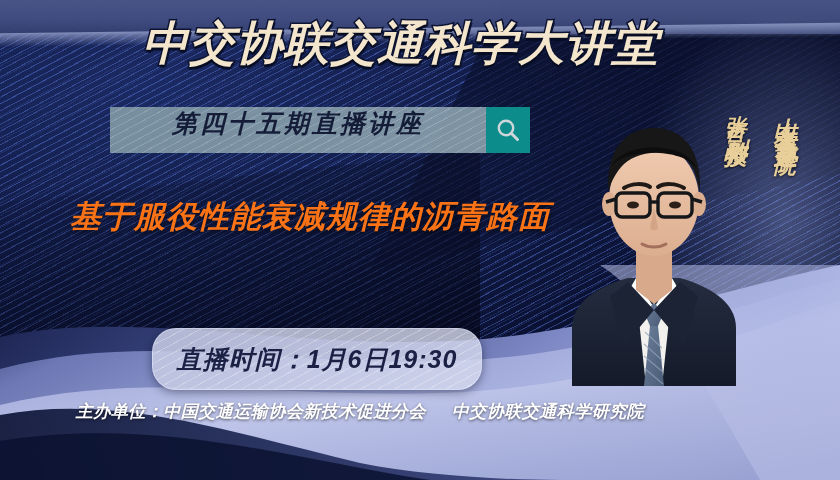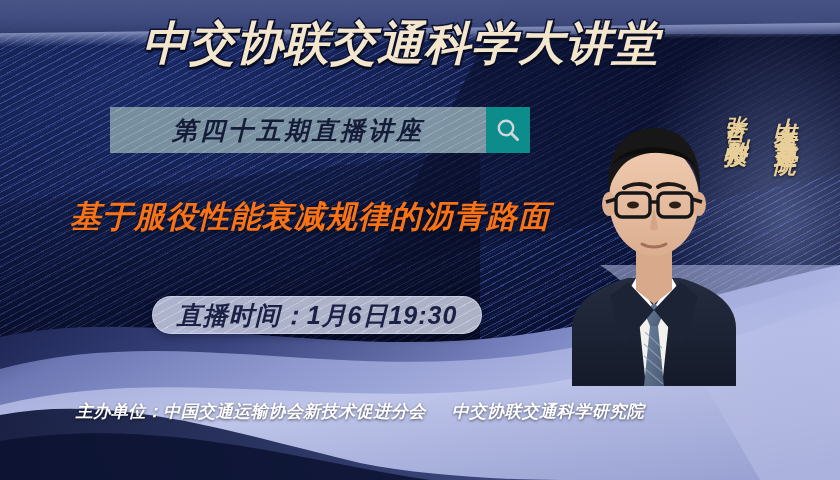--- a/index.html
+++ b/index.html
@@ -86,21 +86,21 @@
 
   
   .subbar{
     position:absolute;left:110px;top:107px;width:420px;height:46px;
     display:flex;align-items:stretch;
   }
   .subbar-body{
     position:relative;flex:1;
     background:linear-gradient(100deg,rgba(126,150,163,.92),rgba(142,165,177,.88));
     overflow:hidden;
-    display:flex;align-items:center;justify-content:center;
+    display:flex;align-items:flex-start;justify-content:center;
   }
   .subbar-body:before{
     content:"";position:absolute;inset:0;
     background:repeating-linear-gradient(
       -28deg,rgba(255,255,255,.17) 0 1px,rgba(255,255,255,0) 1px 7px);
   }
   .subbar-text{
     position:relative;z-index:2;
     font-size:25px;font-weight:bold;color:#141c38;letter-spacing:3px;
     white-space:nowrap;
@@ -114,21 +114,21 @@
   .lecture{
     position:absolute;left:40px;top:196px;width:540px;
     font-size:31px;line-height:42px;font-weight:bold;color:#f97316;
     letter-spacing:1px;text-align:center;
     text-shadow:0 2px 4px rgba(0,0,0,.55);
   }
   .lecture .l2{display:block;}
 
   
   .timepill{
-    position:absolute;left:152px;top:296px;width:330px;height:38px;
+    position:absolute;left:152px;top:328px;width:330px;height:62px;
     border-radius:24px;overflow:hidden;
     background:linear-gradient(105deg,rgba(196,201,226,.88),rgba(214,218,238,.80));
     border:1px solid rgba(225,230,250,.55);
     box-shadow:0 2px 10px rgba(4,8,26,.45);
     display:flex;align-items:center;justify-content:center;
   }
   .timepill:before{
     content:"";position:absolute;inset:0;
     background:repeating-linear-gradient(
       -28deg,rgba(255,255,255,.28) 0 1px,rgba(255,255,255,0) 1px 8px);

